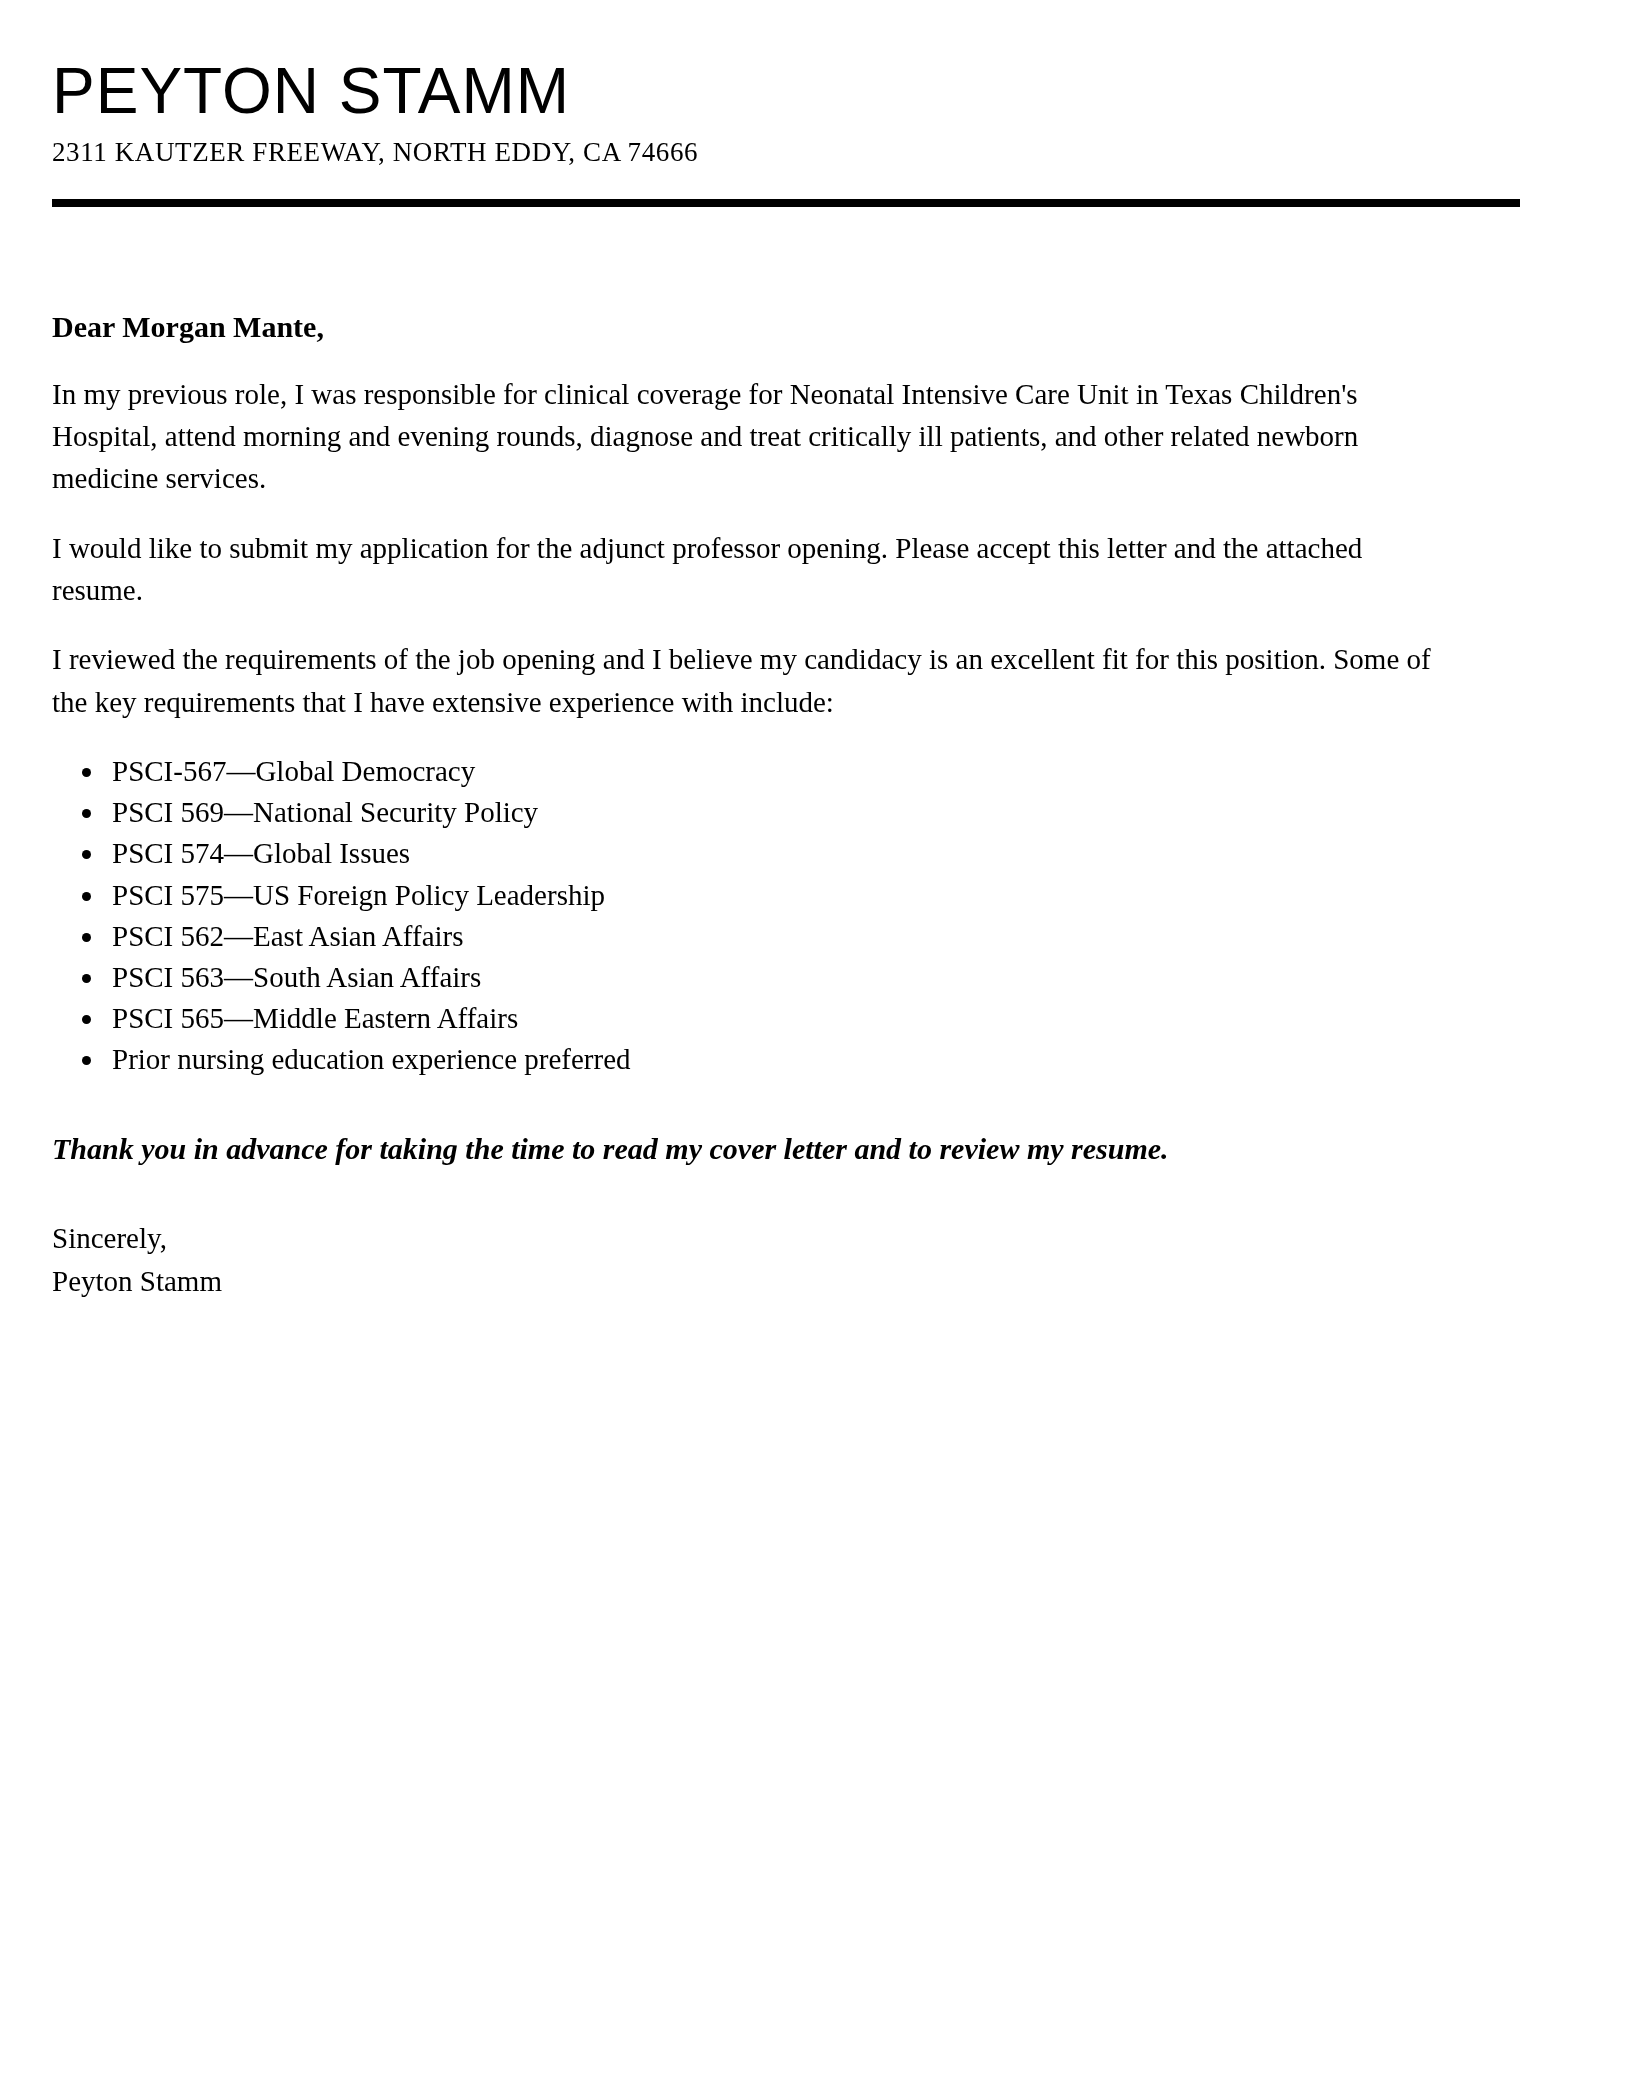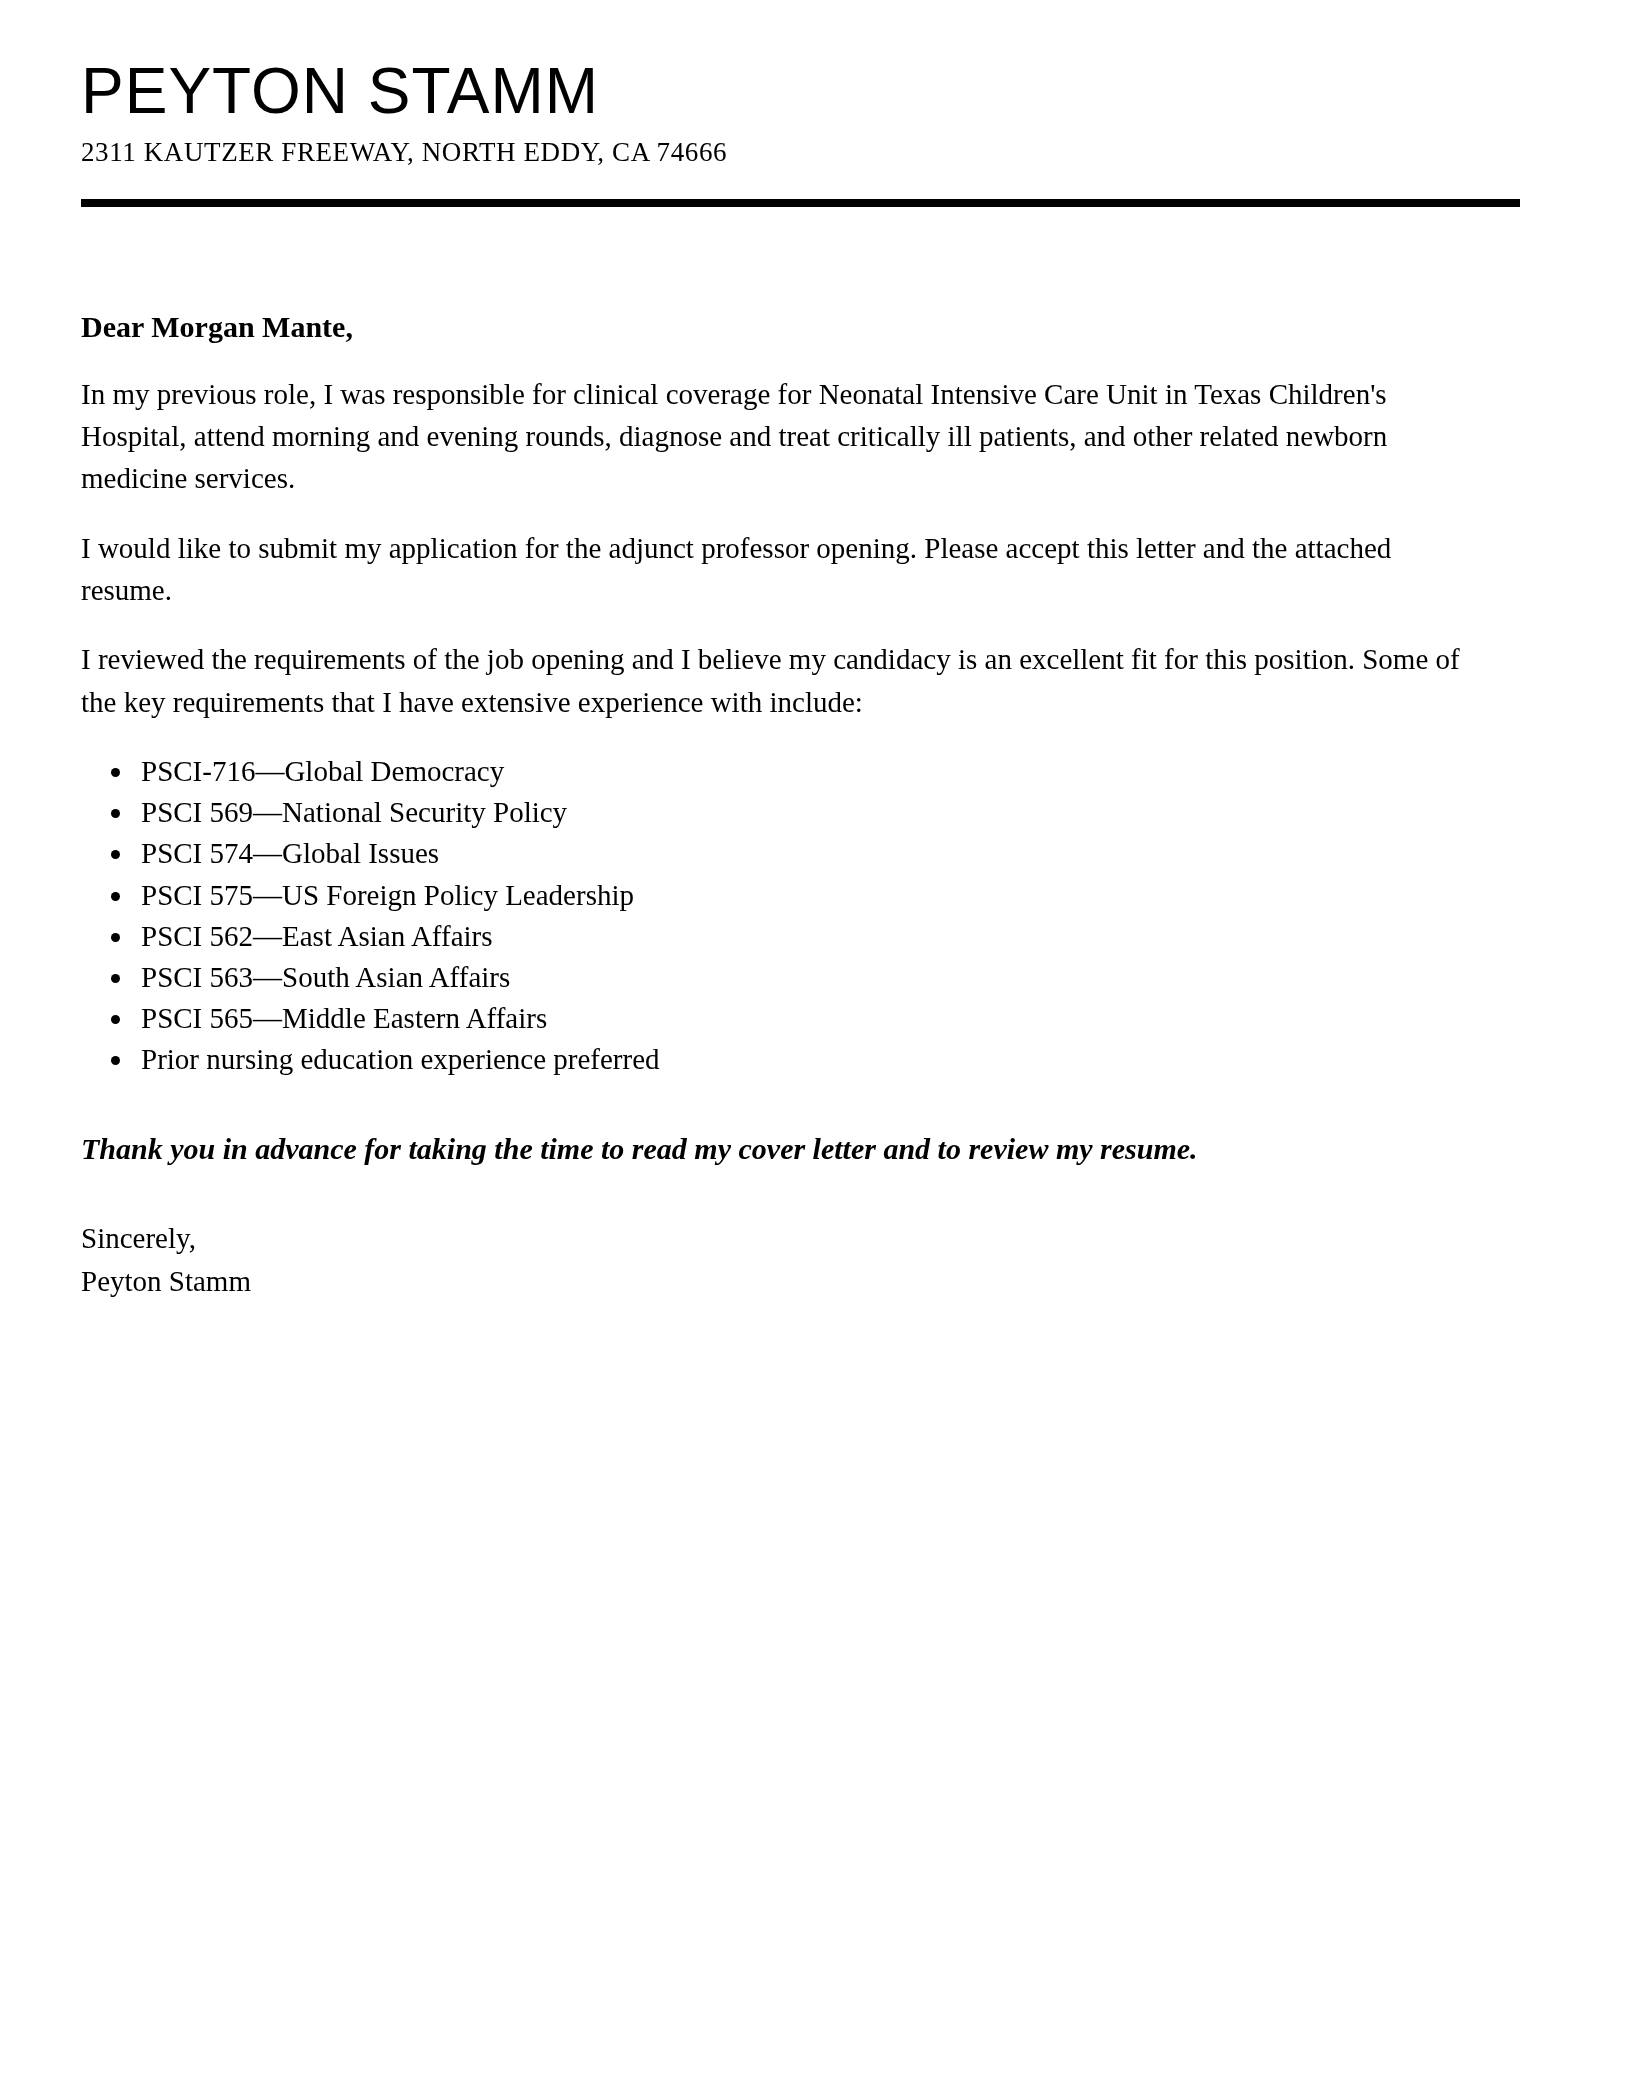--- a/index.html
+++ b/index.html
@@ -7,21 +7,21 @@
     padding: 0;
     background: #ffffff;
   }
   .page {
     position: relative;
     width: 1632px;
     height: 2098px;
     box-sizing: border-box;
     background: #ffffff;
     color: #000000;
-    padding: 56px 112px 0 81px;
+    padding: 56px 112px 0 52px;
     font-family: "Liberation Serif", "DejaVu Serif", serif;
     overflow: hidden;
   }
   .applicant-name {
     margin: 0;
     font-family: "Liberation Sans", "DejaVu Sans", sans-serif;
     font-weight: 400;
     font-size: 64px;
     line-height: 1.1;
     letter-spacing: 1px;
@@ -88,21 +88,21 @@
   <main>
     <div class="greeting">Dear Morgan Mante,</div>
 
     <p class="body-par">In my previous role, I was responsible for clinical coverage for Neonatal Intensive Care Unit in Texas Children's Hospital, attend morning and evening rounds, diagnose and treat critically ill patients, and other related newborn medicine services.</p>
 
     <p class="body-par">I would like to submit my application for the adjunct professor opening. Please accept this letter and the attached resume.</p>
 
     <p class="body-par">I reviewed the requirements of the job opening and I believe my candidacy is an excellent fit for this position. Some of the key requirements that I have extensive experience with include:</p>
 
     <ul class="req-list">
-      <li>PSCI-716—Global Democracy</li>
+      <li>PSCI-567—Global Democracy</li>
       <li>PSCI 569—National Security Policy</li>
       <li>PSCI 574—Global Issues</li>
       <li>PSCI 575—US Foreign Policy Leadership</li>
       <li>PSCI 562—East Asian Affairs</li>
       <li>PSCI 563—South Asian Affairs</li>
       <li>PSCI 565—Middle Eastern Affairs</li>
       <li>Prior nursing education experience preferred</li>
     </ul>
 
     <p class="closing-par">Thank you in advance for taking the time to read my cover letter and to review my resume.</p>

